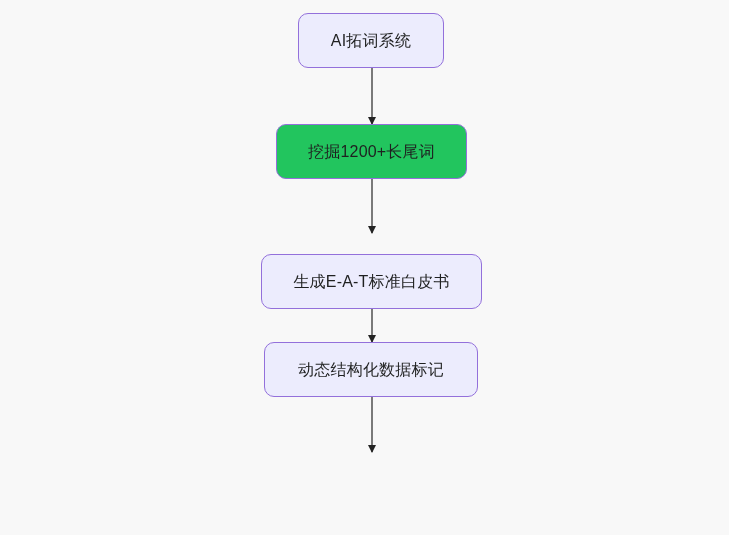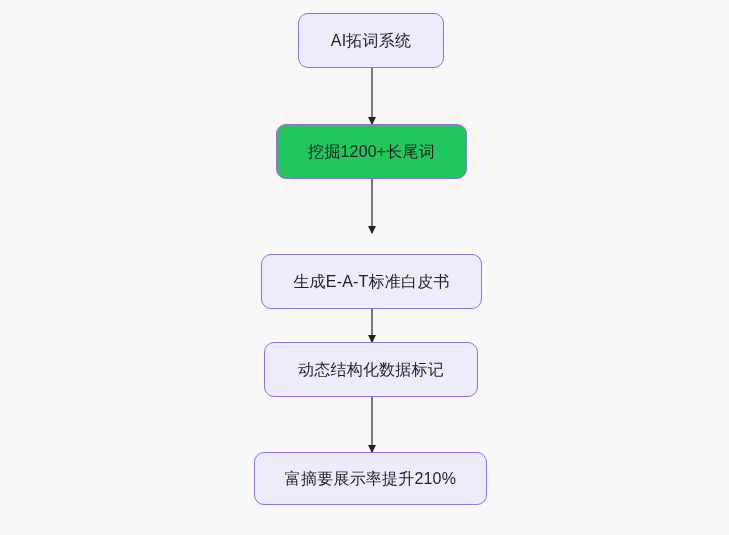--- a/index.html
+++ b/index.html
@@ -93,17 +93,14 @@
   </div>
   <div class="node" id="node-1" style="left: 276px; top: 124px; width: 191px; height: 55px; background: #22c55e; border-color: rgb(147, 112, 219); color: rgb(31, 32, 32);">
     <span class="node-label">挖掘1200+长尾词</span>
   </div>
   <div class="node" id="node-2" style="left: 261px; top: 233px; width: 221px; height: 55px; background: rgb(236, 236, 253); border-color: rgb(147, 112, 219); color: rgb(31, 32, 32); margin-top: 21px;">
     <span class="node-label">生成E-A-T标准白皮书</span>
   </div>
   <div class="node" id="node-3" style="left: 264px; top: 342px; width: 214px; height: 55px; background: rgb(236, 236, 253); border-color: rgb(147, 112, 219); color: rgb(31, 32, 32); align-items: center;">
     <span class="node-label">动态结构化数据标记</span>
   </div>
-  <div class="node" id="node-4" style="left: 254px; top: 452px; width: 233px; height: 53px; background: rgb(236, 236, 253); border-color: rgb(147, 112, 219); color: rgb(31, 32, 32);">
-    <span class="node-label">富摘要展示率提升210%</span>
-  </div>
 
 </div>
 
 </body></html>

